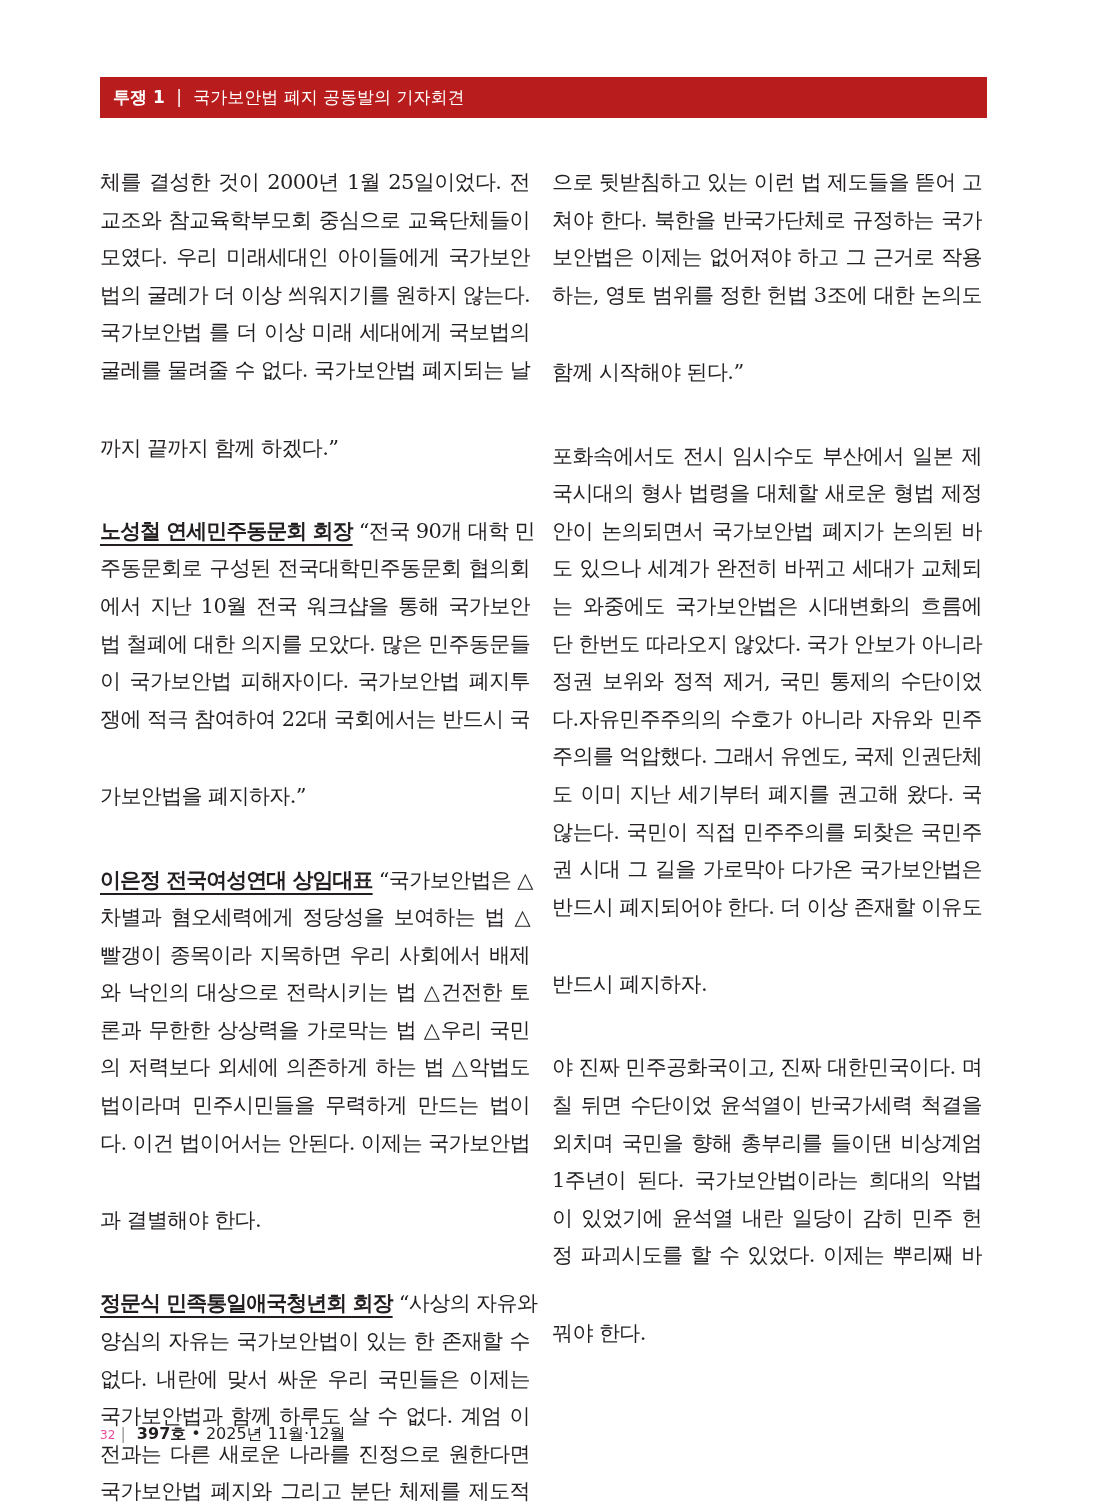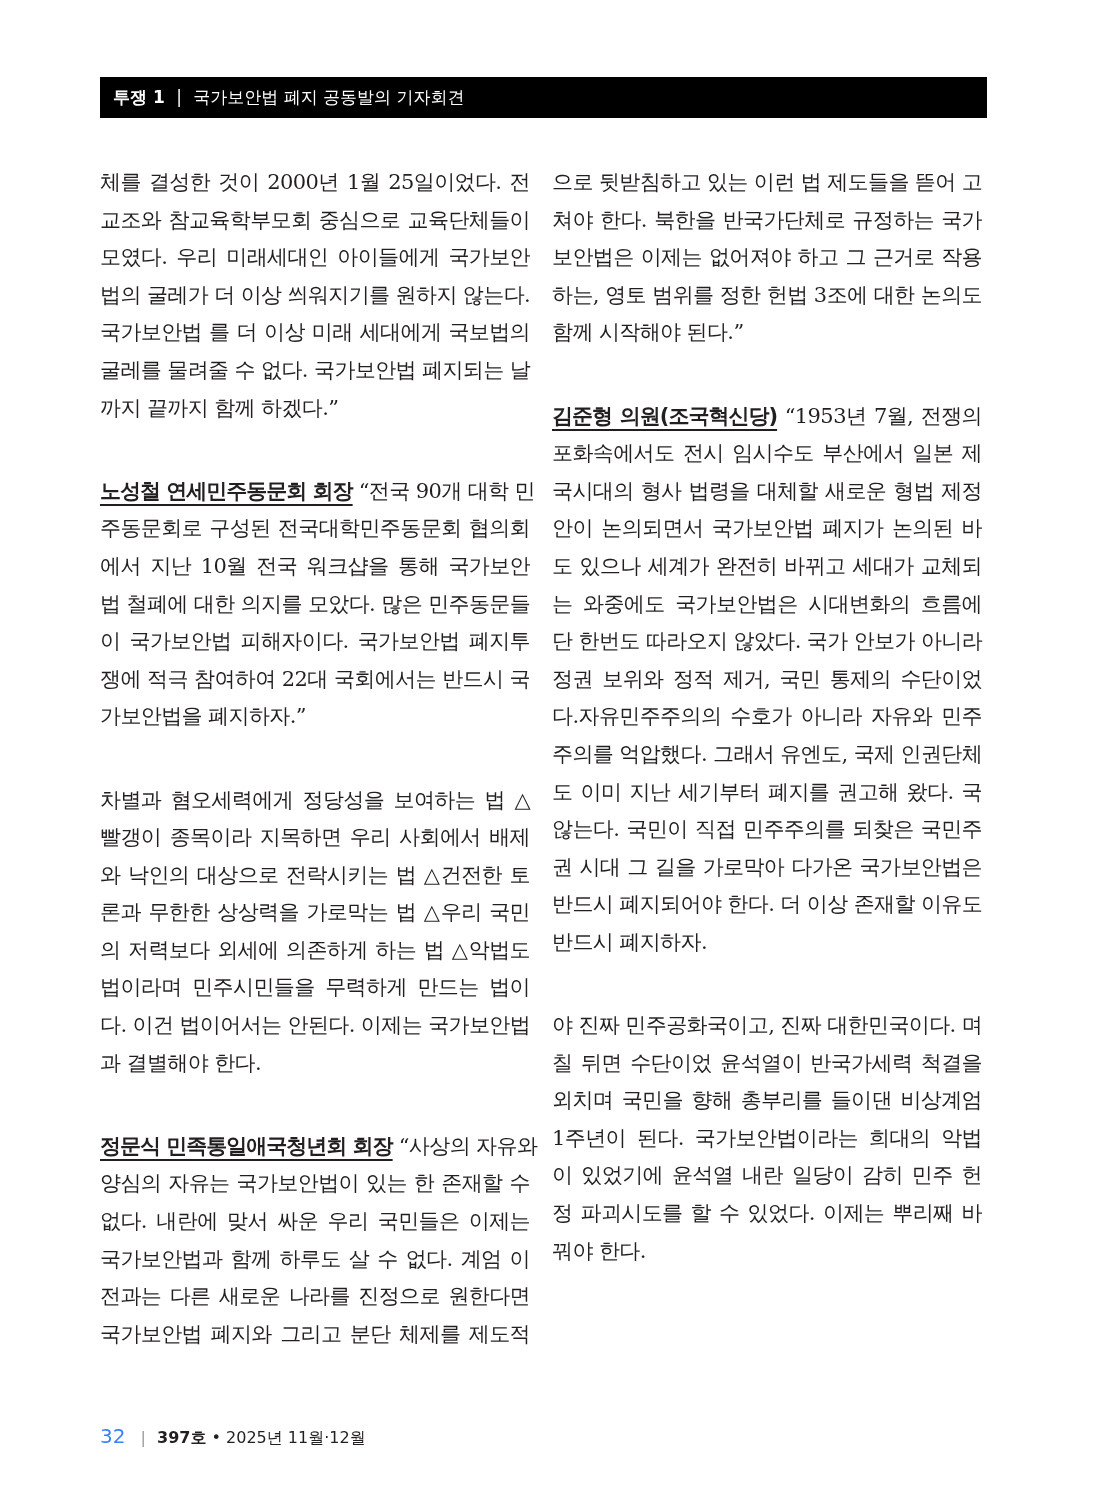--- a/index.html
+++ b/index.html
@@ -14,21 +14,21 @@
       overflow: hidden;
       font-family: "DejaVu Serif", "Liberation Serif", serif;
       color: #231f20;
     }
     .header-bar {
       position: absolute;
       left: 100px;
       top: 77px;
       width: 887px;
       height: 41px;
-      background: #000000;
+      background: #b91c1c;
       color: #ffffff;
       font-family: "DejaVu Sans", "Liberation Sans", sans-serif;
       font-size: 17px;
       line-height: 41px;
       padding-left: 13px;
       box-sizing: border-box;
       white-space: nowrap;
     }
     .header-bar .section {
       font-weight: bold;
@@ -49,20 +49,21 @@
     .col-right { left: 552px; }
     .line {
       display: block;
       white-space: nowrap;
       text-align: justify;
       text-align-last: justify;
       height: 37.6px;
     }
     .line.last {
       text-align-last: left;
+      margin-top: 40px;
     }
     .gap {
       display: block;
       height: 37.6px;
     }
     .speaker {
       font-family: "DejaVu Sans", "Liberation Sans", sans-serif;
       font-weight: bold;
       text-decoration: underline;
       text-decoration-thickness: 1.5px;
@@ -73,23 +74,22 @@
       position: absolute;
       left: 100px;
       top: 1424px;
       font-family: "DejaVu Sans", "Liberation Sans", sans-serif;
       font-size: 16px;
       color: #231f20;
       white-space: nowrap;
     }
     .footer .page-num {
       font-family: "DejaVu Sans", "Liberation Sans", sans-serif;
-      font-size: 20px;
-      color: #3b82f6;
-      margin-right: 10px;
+      font-size: 12px;
+      color: #ec4899;
     }
     .footer .footer-sep {
       color: #999;
       margin-right: 6px;
     }
     .footer .issue {
       font-weight: bold;
     }
   </style>
 </head>
@@ -120,20 +120,21 @@
     <span class="line">에서 지난 10월 전국 워크샵을 통해 국가보안</span>
     <span class="line">법 철폐에 대한 의지를 모았다. 많은 민주동문들</span>
     <span class="line">이 국가보안법 피해자이다. 국가보안법 폐지투</span>
     <span class="line">쟁에 적극 참여하여 22대 국회에서는 반드시 국</span>
     <span class="line last">가보안법을 폐지하자.”</span>
   </div>
   <span class="gap"></span>
   <span class="gap" style="height:8px"></span>
 
   <div>
+    <span class="line"><span class="speaker">이은정 전국여성연대 상임대표</span><span> “국가보안법은 △</span></span>
     <span class="line">차별과 혐오세력에게 정당성을 보여하는 법 △</span>
     <span class="line">빨갱이 종목이라 지목하면 우리 사회에서 배제</span>
     <span class="line">와 낙인의 대상으로 전락시키는 법 △건전한 토</span>
     <span class="line">론과 무한한 상상력을 가로막는 법 △우리 국민</span>
     <span class="line">의 저력보다 외세에 의존하게 하는 법 △악법도</span>
     <span class="line">법이라며 민주시민들을 무력하게 만드는 법이</span>
     <span class="line">다. 이건 법이어서는 안된다. 이제는 국가보안법</span>
     <span class="line last">과 결별해야 한다.</span>
   </div>
   <span class="gap"></span>
@@ -154,21 +155,20 @@
     <span class="line">으로 뒷받침하고 있는 이런 법 제도들을 뜯어 고</span>
     <span class="line">쳐야 한다. 북한을 반국가단체로 규정하는 국가</span>
     <span class="line">보안법은 이제는 없어져야 하고 그 근거로 작용</span>
     <span class="line">하는, 영토 범위를 정한 헌법 3조에 대한 논의도</span>
     <span class="line last">함께 시작해야 된다.”</span>
   </div>
   <span class="gap"></span>
   <span class="gap" style="height:8px"></span>
 
   <div>
-    <span class="line"><span class="speaker">김준형 의원(조국혁신당)</span><span> “1953년 7월, 전쟁의</span></span>
     <span class="line">포화속에서도 전시 임시수도 부산에서 일본 제</span>
     <span class="line">국시대의 형사 법령을 대체할 새로운 형법 제정</span>
     <span class="line">안이 논의되면서 국가보안법 폐지가 논의된 바</span>
     <span class="line">도 있으나 세계가 완전히 바뀌고 세대가 교체되</span>
     <span class="line">는 와중에도 국가보안법은 시대변화의 흐름에</span>
     <span class="line">단 한번도 따라오지 않았다. 국가 안보가 아니라</span>
     <span class="line">정권 보위와 정적 제거, 국민 통제의 수단이었</span>
     <span class="line">다.자유민주주의의 수호가 아니라 자유와 민주</span>
     <span class="line">주의를 억압했다. 그래서 유엔도, 국제 인권단체</span>
     <span class="line">도 이미 지난 세기부터 폐지를 권고해 왔다. 국</span>

